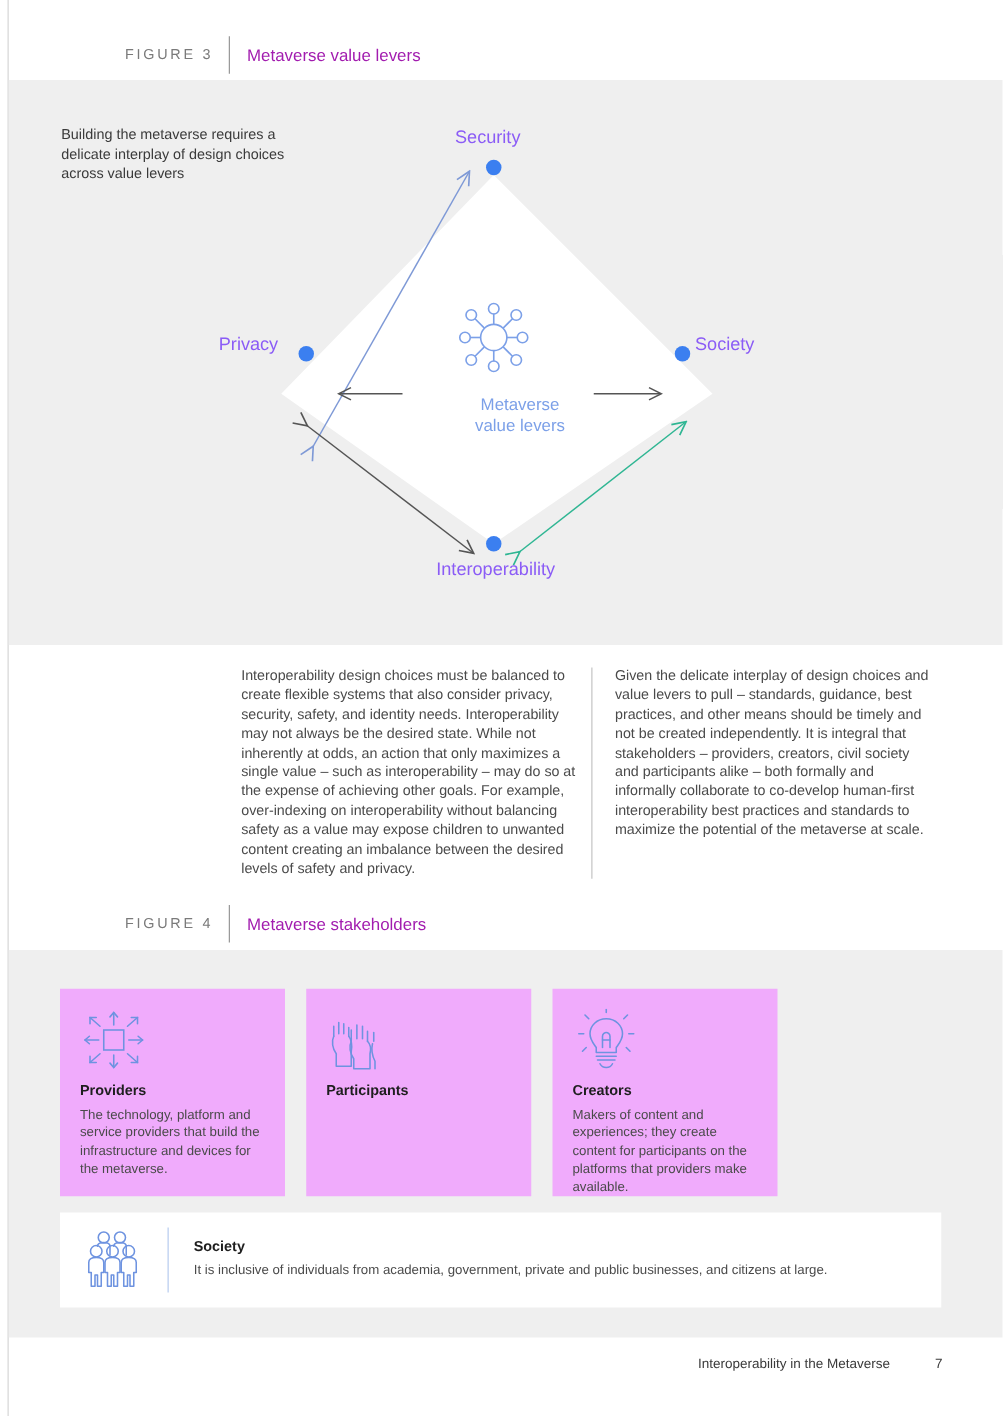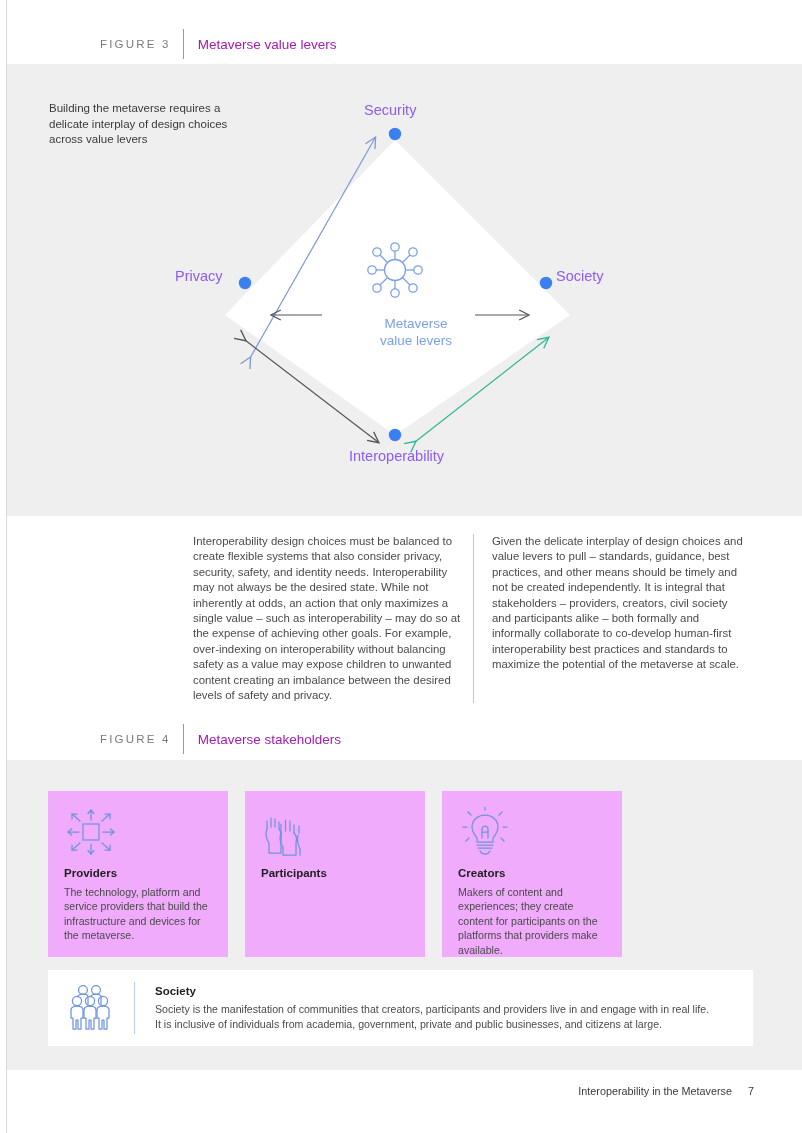--- a/index.html
+++ b/index.html
@@ -198,21 +198,21 @@
     color: #4a4a4a;
   }
 
   
   .footer {
     position: absolute;
     right: 48px;
     top: 1085px;
     display: flex;
     align-items: baseline;
-    gap: 16px;
+    gap: 36px;
     font-size: 10.8px;
     color: #3a3a3a;
   }
   .footer-page { font-weight: normal; }
 </style>
 </head>
 <body>
 
 <div class="page">
 
@@ -411,21 +411,20 @@
         <path d="M26,15 C26,13 28,12 31,12 C34,12 36,13 36,15 L36,22"></path>
 
         <path d="M6,28 C6,25.5 8.5,24 12,24 C15.5,24 18,25.5 18,28 L18,36 L16,36 L16,47 L13,47 L13,38 L11,38 L11,47 L8,47 L8,36 L6,36 Z"></path>
         <path d="M19,28 C19,25.5 21.5,24 25,24 C28.5,24 31,25.5 31,28 L31,36 L29,36 L29,47 L26,47 L26,38 L24,38 L24,47 L21,47 L21,36 L19,36 Z"></path>
         <path d="M32,28 C32,25.5 34.5,24 38,24 C41.5,24 44,25.5 44,28 L44,36 L42,36 L42,47 L39,47 L39,38 L37,38 L37,47 L34,47 L34,36 L32,36 Z"></path>
       </svg>
     </div>
     <div class="society-rule"></div>
     <div class="society-text">
       <div class="society-title">Society</div>
-      <div class="society-body">Society is the manifestation of communities that creators, participants and providers live in and engage with in real life.</div>
       <div class="society-body">It is inclusive of individuals from academia, government, private and public businesses, and citizens at large.</div>
     </div>
   </div>
 
   <div class="footer">
     <span>Interoperability in the Metaverse</span>
     <span class="footer-page">7</span>
   </div>
 
 </div>

